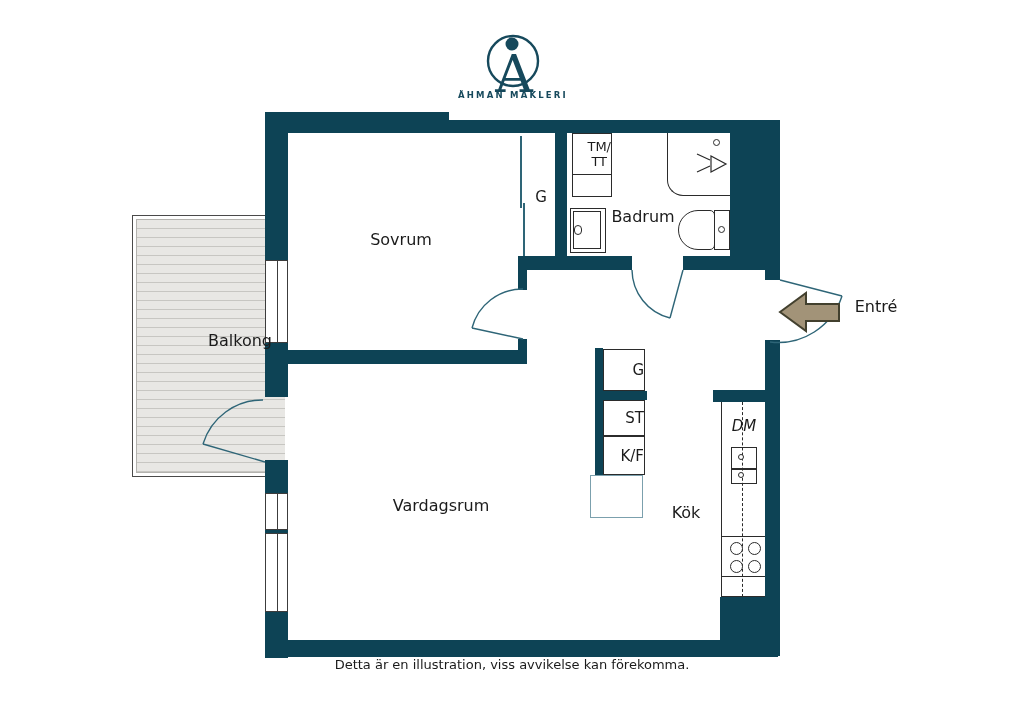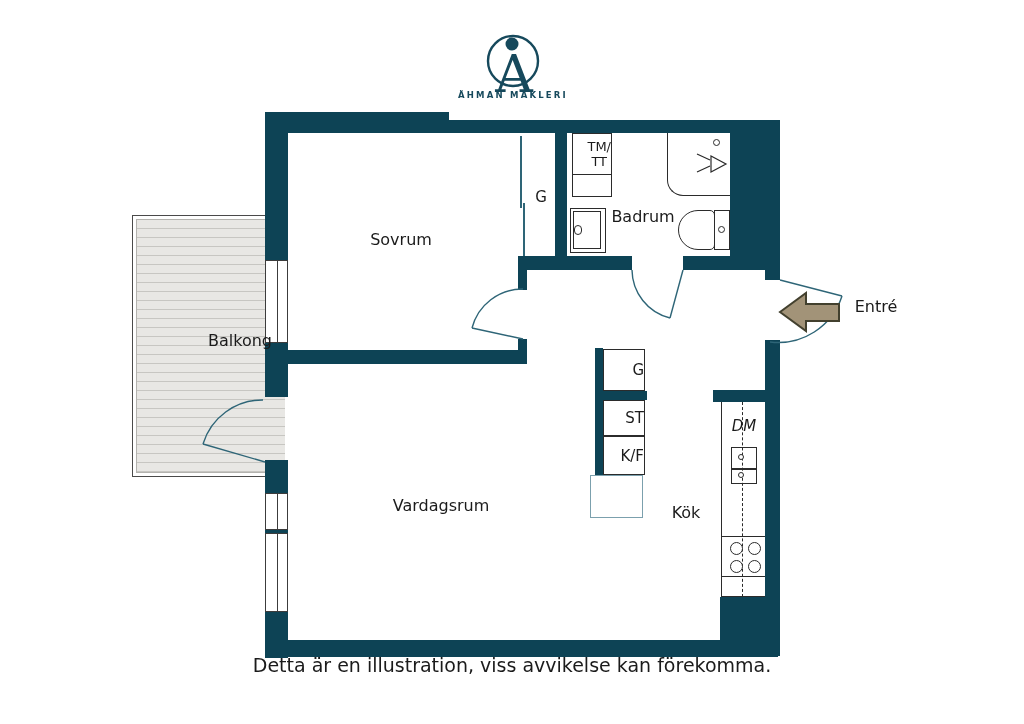--- a/index.html
+++ b/index.html
@@ -21,21 +21,21 @@
   .wall,.window,.box,.fixture{z-index:2;}
   .window{z-index:3;}
   .lbl{z-index:6;}
   svg.overlay{position:absolute;left:0;top:0;z-index:5;pointer-events:none;}
   .fixture{position:absolute;background:#fff;border:1px solid var(--outline,#2b2b2b);box-sizing:border-box;}
   .dashline{position:absolute;width:0;border-left:1px dashed #2a2a2a;z-index:4;}
   .thinline{position:absolute;background:#2a2a2a;z-index:4;}
   .circle{position:absolute;border:1px solid var(--outline,#2b2b2b);border-radius:50%;background:#fff;box-sizing:border-box;z-index:4;}
   .brand{position:absolute;left:393px;top:90px;width:240px;text-align:center;font-size:8.5px;font-weight:bold;
          letter-spacing:2.2px;color:var(--brand,#16495c);z-index:6;}
-  .footer{position:absolute;left:0;width:1024px;text-align:center;font-size:19px;line-height:16px;z-index:6;}
+  .footer{position:absolute;left:0;width:1024px;text-align:center;font-size:13px;line-height:16px;z-index:6;}
 </style>
 </head>
 <body>
 
 <div class="canvas">
 
   <svg class="abs" style="left:453px;top:22px;z-index:6;" width="120" height="80" viewBox="0 0 120 80">
     <circle cx="60" cy="39" r="25" fill="none" stroke="var(--brand)" stroke-width="2.4"></circle>
     <circle cx="59" cy="22" r="6.5" fill="var(--brand)"></circle>
     <text x="61" y="70" text-anchor="middle" font-family="DejaVu Serif, Liberation Serif, serif" font-size="52" fill="var(--brand)">A</text>

